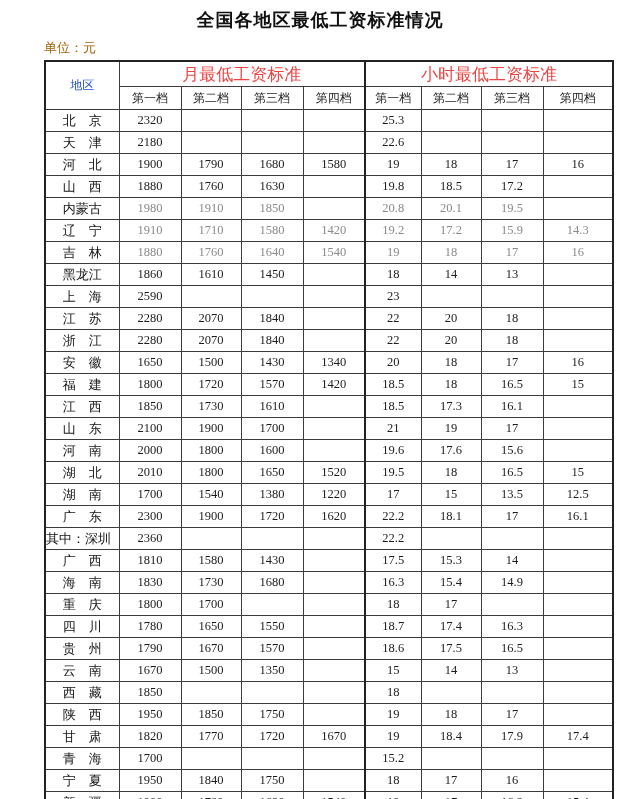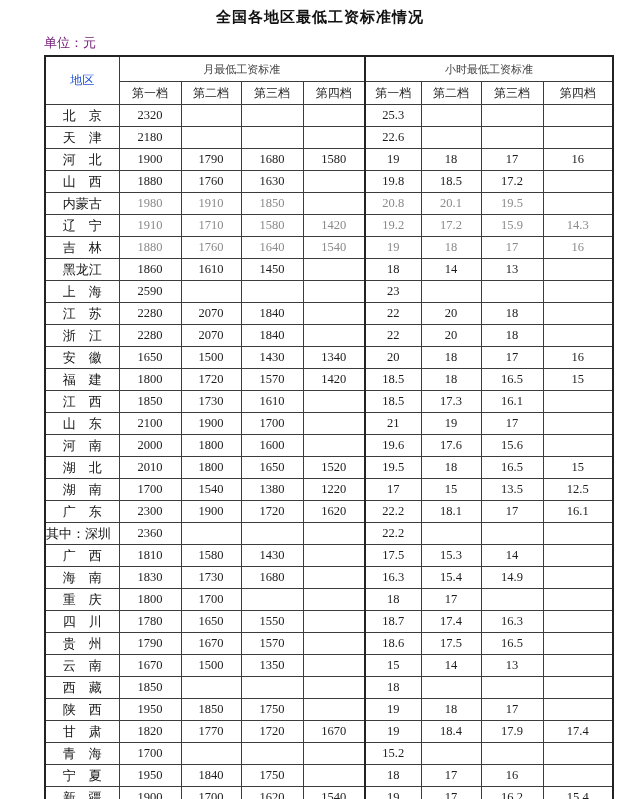--- a/index.html
+++ b/index.html
@@ -10,52 +10,52 @@
   body {
     width: 640px;
     height: 799px;
     font-family: "Liberation Serif", "DejaVu Serif", serif;
     color: #1a1a1a;
     position: relative;
   }
   .title {
     text-align: center;
     font-family: "DejaVu Sans", "Liberation Sans", sans-serif;
-    font-size: 15px;
+    font-size: 18px;
     font-weight: 600;
     letter-spacing: 1px;
     padding-top: 8px;
     color: #111;
   }
   .unit {
     margin: 7px 0 3px 44px;
     font-family: "DejaVu Sans", "Liberation Sans", sans-serif;
     font-size: 13px;
-    color: #701a75;
+    color: #a16207;
   }
   table.wage {
     border-collapse: collapse;
     table-layout: fixed;
     margin-left: 44px;
     width: 568px;
     border: 2px solid #222;
   }
   table.wage th, table.wage td {
     border: 1px solid #3c3c3c;
     text-align: center;
     padding: 0;
     overflow: hidden;
     white-space: nowrap;
   }
   th.group-header {
     height: 24px;
     font-family: Liberation Serif, serif;
     font-weight: normal;
-    font-size: 11px;
-    color: #404040;
+    font-size: 17px;
+    color: #ef4444;
   }
   th.region-header {
     font-family: "DejaVu Sans", "Liberation Sans", sans-serif;
     font-weight: normal;
     font-size: 12px;
     color: #1d4ed8;
     margin-left: 28px;
   }
   th.tier-header {
     height: 22px;

